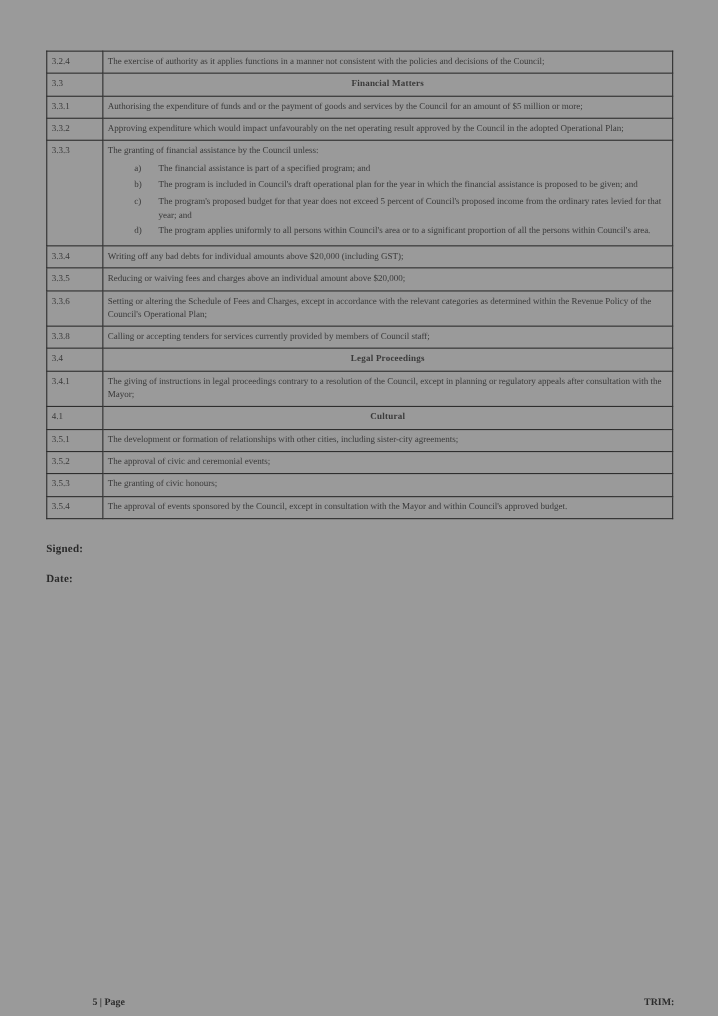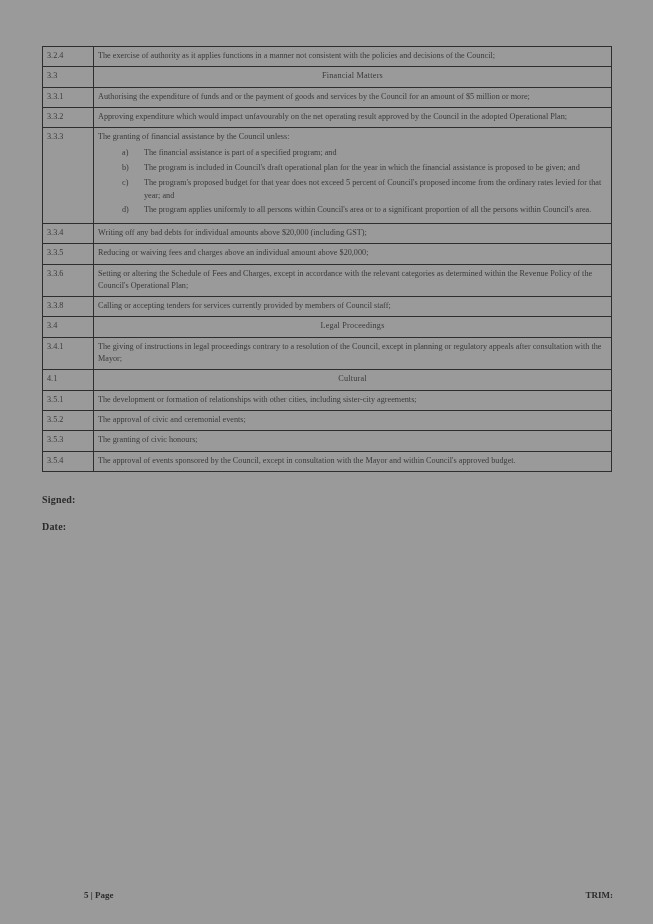--- a/index.html
+++ b/index.html
@@ -38,21 +38,21 @@
     width: 42px;
     padding-left: 5px;
     white-space: nowrap;
   }
   td.body {
     padding-left: 6px;
     padding-right: 6px;
   }
   td.heading {
     text-align: center;
-    font-weight: normal;
+    font-weight: bold;
     letter-spacing: 0.2px;
   }
   ol.sublist {
     list-style: none;
     margin: 4px 0 1px 0;
     padding: 0;
   }
   ol.sublist li {
     position: relative;
     padding-left: 46px;
@@ -71,21 +71,21 @@
     color: #2a2a2a;
   }
   .signoff div {
     margin-bottom: 16px;
     letter-spacing: 0.2px;
   }
   .footer {
     position: absolute;
     left: 42px;
     right: 40px;
-    bottom: 24px;
+    bottom: 8px;
     display: flex;
     justify-content: space-between;
     font-size: 9px;
     font-weight: bold;
     color: #2c2c2c;
   }
   .footer .pg {
     margin-left: 42px;
   }
 </style>

